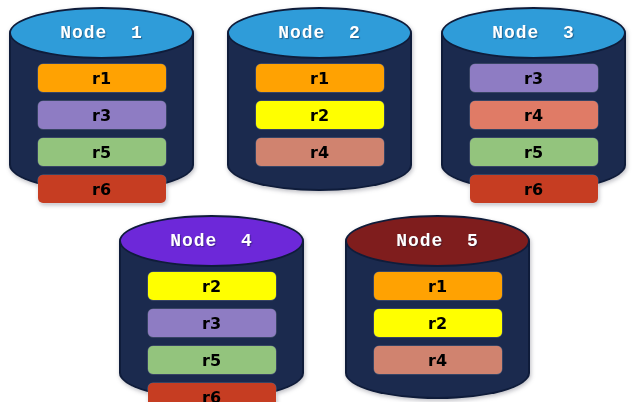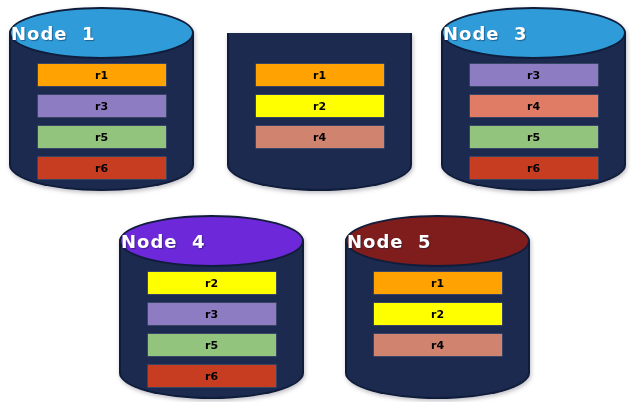--- a/index.html
+++ b/index.html
@@ -42,21 +42,22 @@
     position: absolute;
     left: 0; right: 0;
     top: 0;
     height: 52px;
     border: 2px solid;
     border-radius: 50%;
     box-sizing: border-box;
     z-index: 2;
     display: flex;
     align-items: center;
-    justify-content: flex-start;
+    justify-content: center;
+    font-family: Liberation Mono, monospace;
   }
   .node-title {
     color: #ffffff;
     font-weight: bold;
     font-size: 18px;
     letter-spacing: 1px;
     white-space: pre;
     text-shadow: 1px 1px 1px rgba(10,25,55,0.45);
   }
   .bars {
@@ -64,26 +65,26 @@
     left: 0; right: 0;
     top: 57px;
     z-index: 3;
     display: flex;
     flex-direction: column;
     align-items: center;
     gap: 9px;
   }
   .bar {
     width: 128px;
-    height: 22px;
-    border-radius: 0;
+    height: 28px;
+    border-radius: 5px;
     display: flex;
     align-items: center;
     justify-content: center;
-    font-size: 11px;
+    font-size: 16px;
     font-weight: bold;
     color: #000000;
     box-shadow: 0 0 0 0.5px rgba(255,255,255,0.25);
   }
 </style>
 </head>
 <body>
 
 <div class="canvas">
     <div class="node">
@@ -93,20 +94,23 @@
     </div>
     <div class="bars">
         <div class="bar" style="background: rgb(255, 162, 2);">r1</div>
         <div class="bar" style="background: rgb(142, 124, 195);">r3</div>
         <div class="bar" style="background: rgb(147, 196, 125);">r5</div>
         <div class="bar" style="background: rgb(198, 61, 34);">r6</div>
       </div>
   </div>
     <div class="node">
     <div class="cyl-body" style="background: rgb(27, 42, 78); border-color: rgb(15, 28, 58);"></div>
+    <div class="cyl-top" style="background: rgb(47, 156, 217); border-color: rgb(15, 28, 58);">
+      <span class="node-title">Node  2</span>
+    </div>
     <div class="bars">
         <div class="bar" style="background: rgb(255, 162, 2);">r1</div>
         <div class="bar" style="background: rgb(255, 255, 0);">r2</div>
         <div class="bar" style="background: rgb(208, 131, 111);">r4</div>
       </div>
   </div>
     <div class="node">
     <div class="cyl-body" style="background: rgb(27, 42, 78); border-color: rgb(15, 28, 58);"></div>
     <div class="cyl-top" style="background: rgb(47, 156, 217); border-color: rgb(15, 28, 58);">
       <span class="node-title">Node  3</span>

